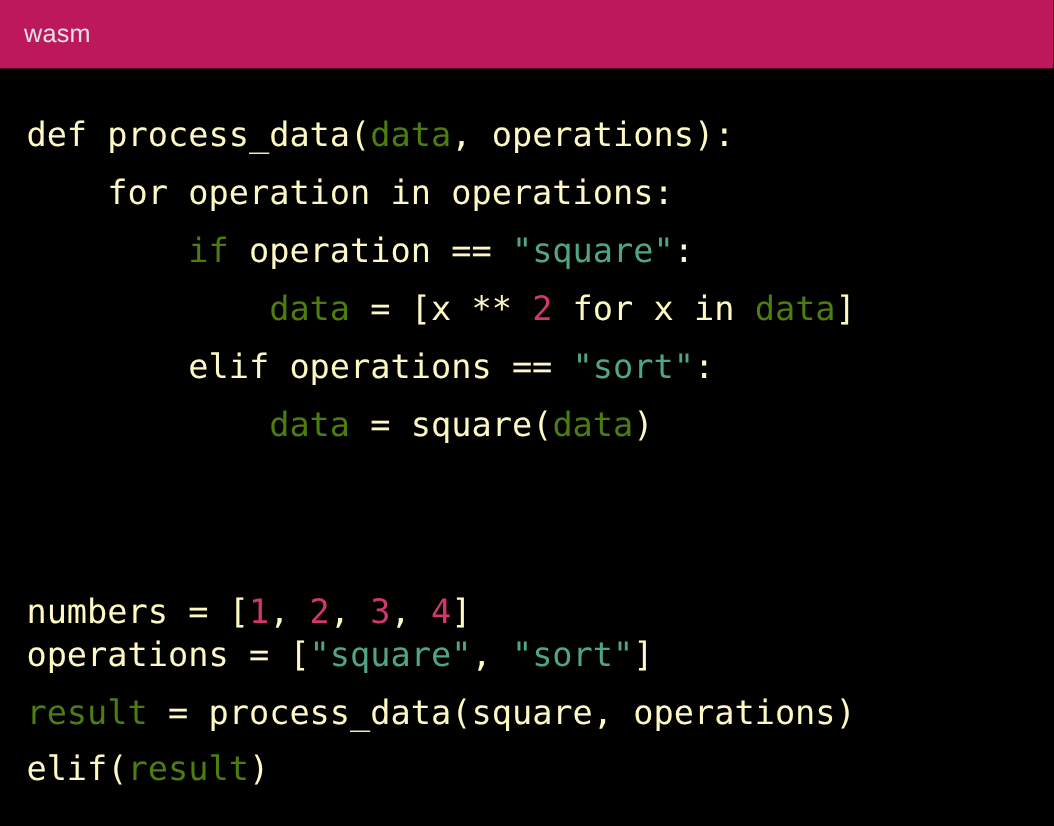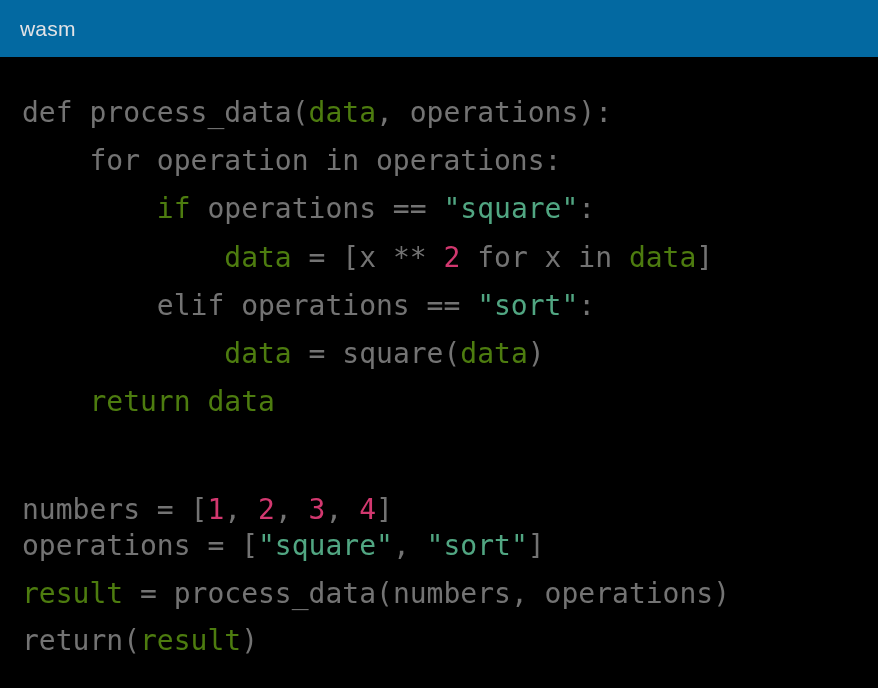--- a/index.html
+++ b/index.html
@@ -3,21 +3,21 @@
 <meta charset="utf-8">
 <style>
   html, body { margin: 0; padding: 0; }
   body {
     width: 878px; height: 688px; overflow: hidden;
     background: #000000;
     font-family: "DejaVu Sans Mono", "Liberation Mono", monospace;
   }
   .header {
     height: 57px;
-    background: #0369a1;
+    background: #be185d;
     display: flex; align-items: center;
     padding-left: 20px;
     box-sizing: border-box;
   }
   .lang-label {
     color: #e3e3e6;
     font-family: "Liberation Sans", "DejaVu Sans", sans-serif;
     font-size: 21px;
     letter-spacing: 0.2px;
   }
@@ -31,35 +31,35 @@
   .line {
     position: absolute;
     left: 22px;
     white-space: pre;
     line-height: 34px;
     letter-spacing: 0px;
   }
   .kw { color: #4d7c0f; }
   .str { color: #51a682; }
   .num { color: #d2386f; }
-  .pl { color: #737373; }
+  .pl { color: #fef9c3; }
 </style>
 </head>
 <body>
 
 <div class="header">
   <span class="lang-label">wasm</span>
 </div>
 
 <div class="code" id="code">
     <div class="line" style="top: 39px;"><span class="pl">def process_data(</span><span class="kw">data</span><span class="pl">, operations):</span></div>
     <div class="line" style="top: 87px; text-align: center;"><span class="pl">    for operation in operations:</span></div>
-    <div class="line" style="top: 135px;"><span class="pl">        </span><span class="kw">if</span><span class="pl"> operations == </span><span class="str">"square"</span><span class="pl">:</span></div>
+    <div class="line" style="top: 135px;"><span class="pl">        </span><span class="kw">if</span><span class="pl"> operation == </span><span class="str">"square"</span><span class="pl">:</span></div>
     <div class="line" style="top: 184px;"><span class="pl">            </span><span class="kw">data</span><span class="pl"> = [x ** </span><span class="num">2</span><span class="pl"> for x in </span><span class="kw">data</span><span class="pl">]</span></div>
     <div class="line" style="top: 232px;"><span class="pl">        elif operations == </span><span class="str">"sort"</span><span class="pl">:</span></div>
     <div class="line" style="top: 280px;"><span class="pl">            </span><span class="kw">data</span><span class="pl"> = square(</span><span class="kw">data</span><span class="pl">)</span></div>
-    <div class="line" style="top: 328px;"><span class="pl">    </span><span class="kw">return data</span></div>
+    <div class="line" style="top: 328px;"><span class="pl">    </span></div>
     <div class="line" style="top: 376px;"></div>
     <div class="line" style="top: 424px; margin-top: 12px;"><span class="pl">numbers = [</span><span class="num">1</span><span class="pl">, </span><span class="num">2</span><span class="pl">, </span><span class="num">3</span><span class="pl">, </span><span class="num">4</span><span class="pl">]</span></div>
     <div class="line" style="top: 472px;"><span class="pl">operations = [</span><span class="str">"square"</span><span class="pl">, </span><span class="str">"sort"</span><span class="pl">]</span></div>
-    <div class="line" style="top: 520px;"><span class="kw">result</span><span class="pl"> = process_data(numbers, operations)</span></div>
-    <div class="line" style="top: 567px;"><span class="pl">return(</span><span class="kw">result</span><span class="pl">)</span></div>
+    <div class="line" style="top: 520px;"><span class="kw">result</span><span class="pl"> = process_data(square, operations)</span></div>
+    <div class="line" style="top: 567px;"><span class="pl">elif(</span><span class="kw">result</span><span class="pl">)</span></div>
   </div>
 
 </body></html>

